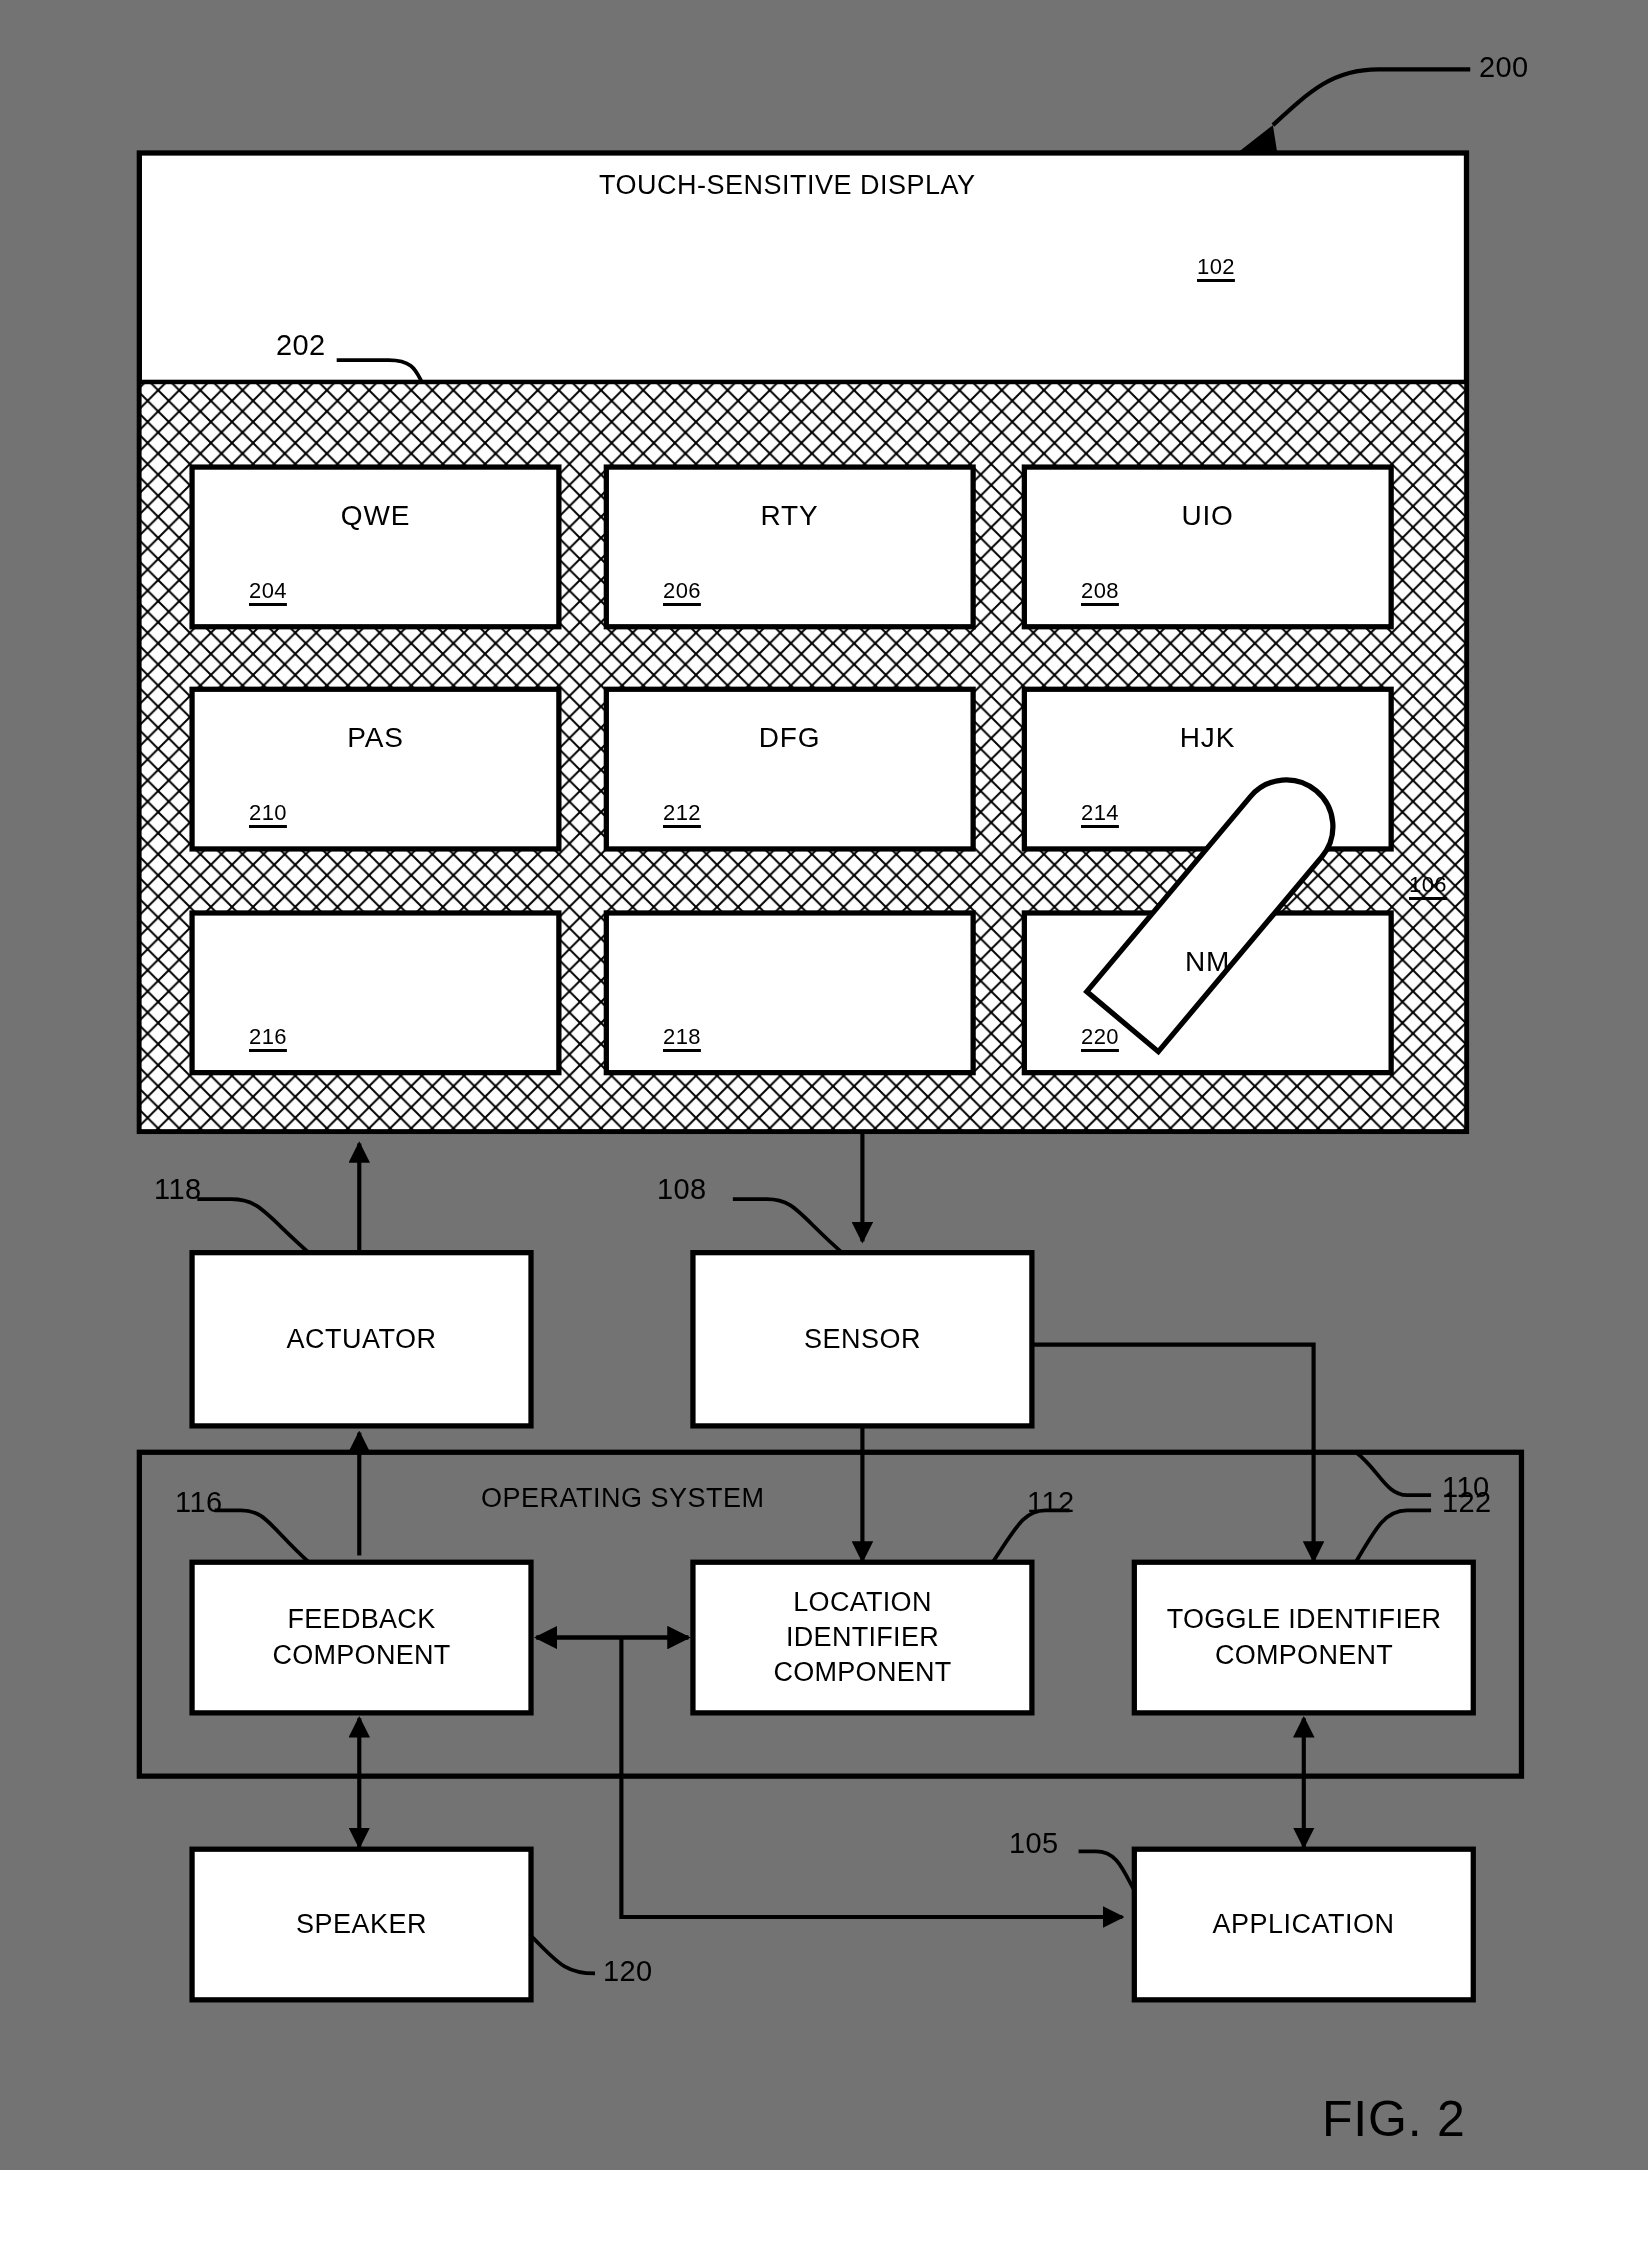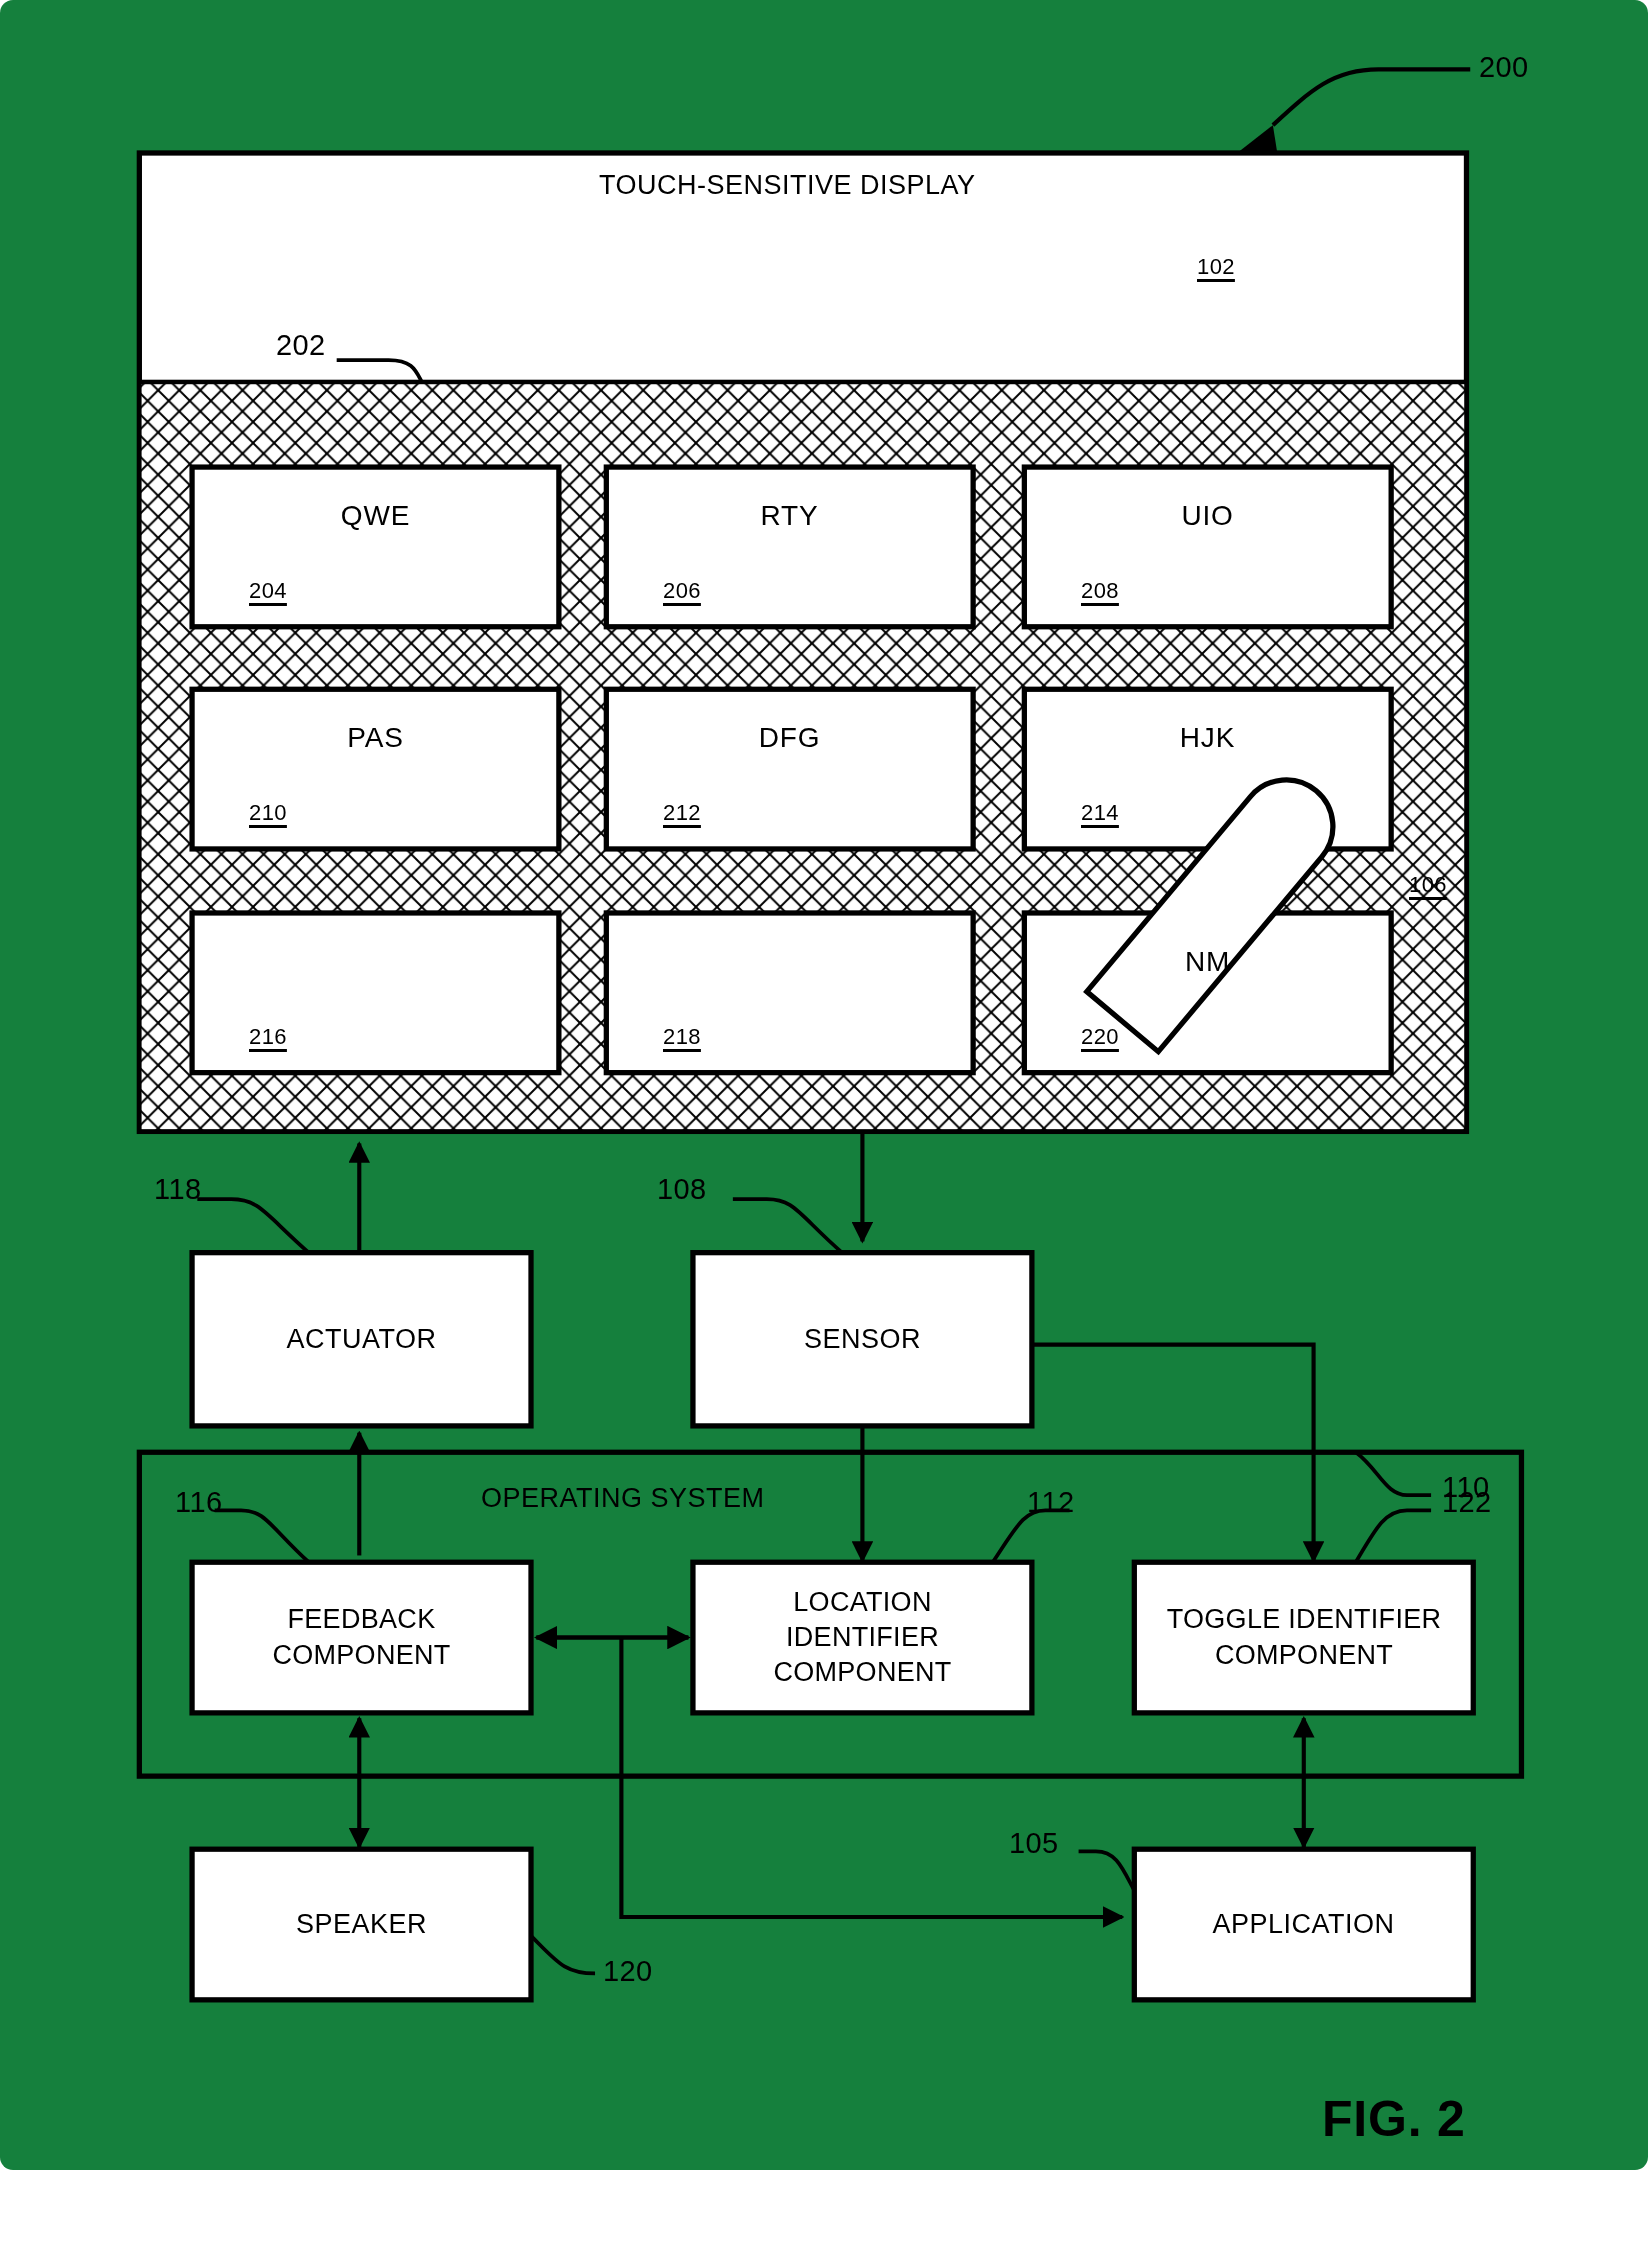--- a/index.html
+++ b/index.html
@@ -5,23 +5,22 @@
 <style>
   html,body{margin:0;padding:0;background:#fff;}
   body{
     font-family:"Liberation Sans", sans-serif;
     color:#000;
   }
   #stage{
     position:relative;
     width:1648px;
     height:2170px;
-    background:#15803d;
+    background:#737373;
     overflow:hidden;
-    border-radius:13px;
   }
   svg.layer{
     position:absolute; left:0; top:0;
     width:1648px; height:2250px;
     pointer-events:none;
   }
   .lbl{
     position:absolute;
     font-family:"Liberation Sans", sans-serif;
     color:#000;
@@ -42,21 +41,21 @@
     letter-spacing:0.4px;
   }
   .boxtext{
     font-size:27px;
     letter-spacing:0.5px;
     text-align:center;
   }
   .keytext{ font-size:28px; letter-spacing:0.8px; }
   .figcap{
     font-size:50px;
-    font-weight:bold;
+    font-weight:normal;
     letter-spacing:0.8px;
   }
   .centerwrap{
     position:absolute;
     display:flex;
     align-items:center;
     justify-content:center;
     text-align:center;
   }
   .multiline{

